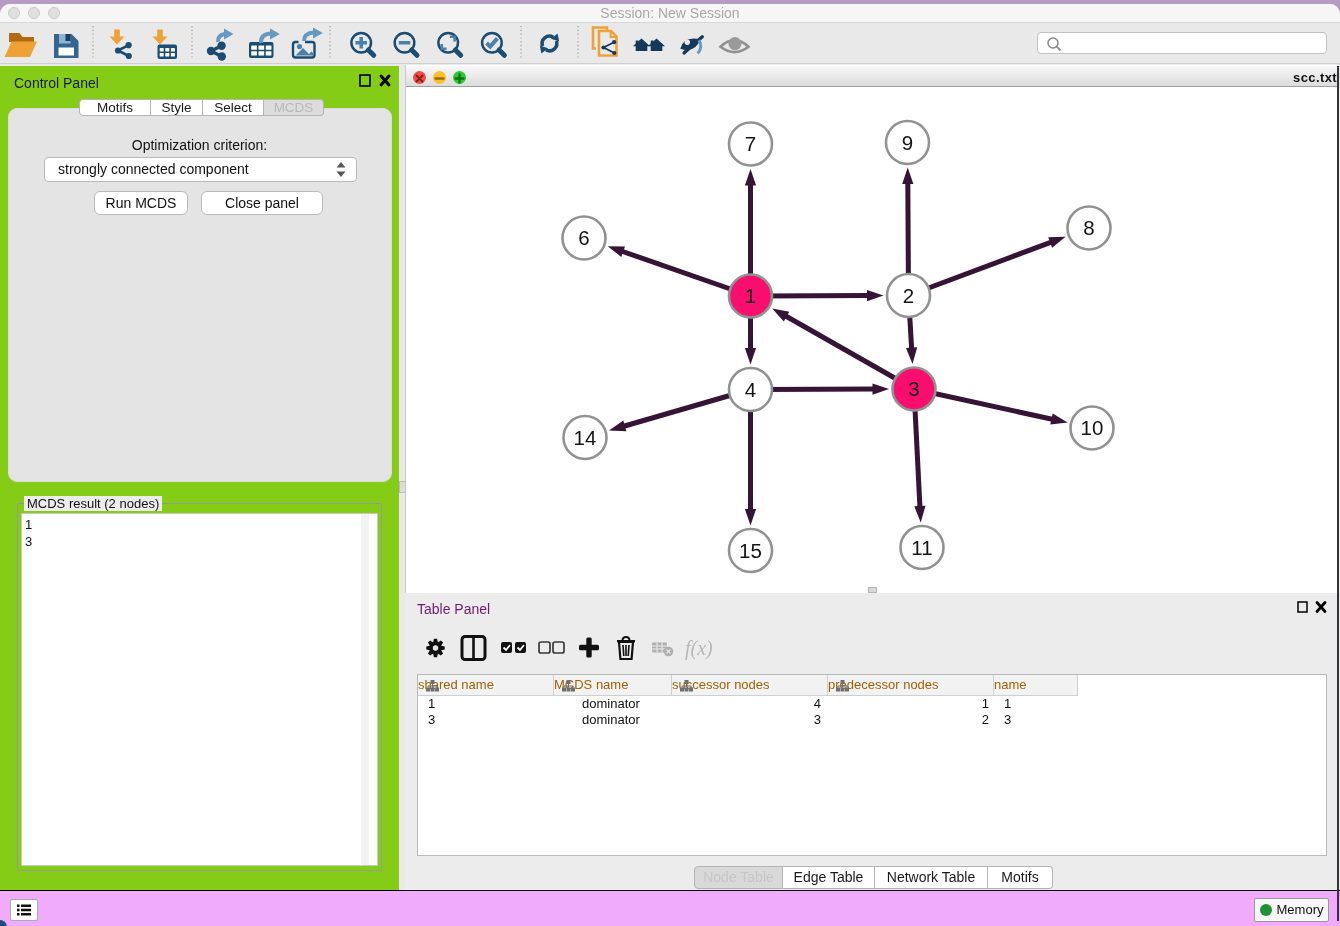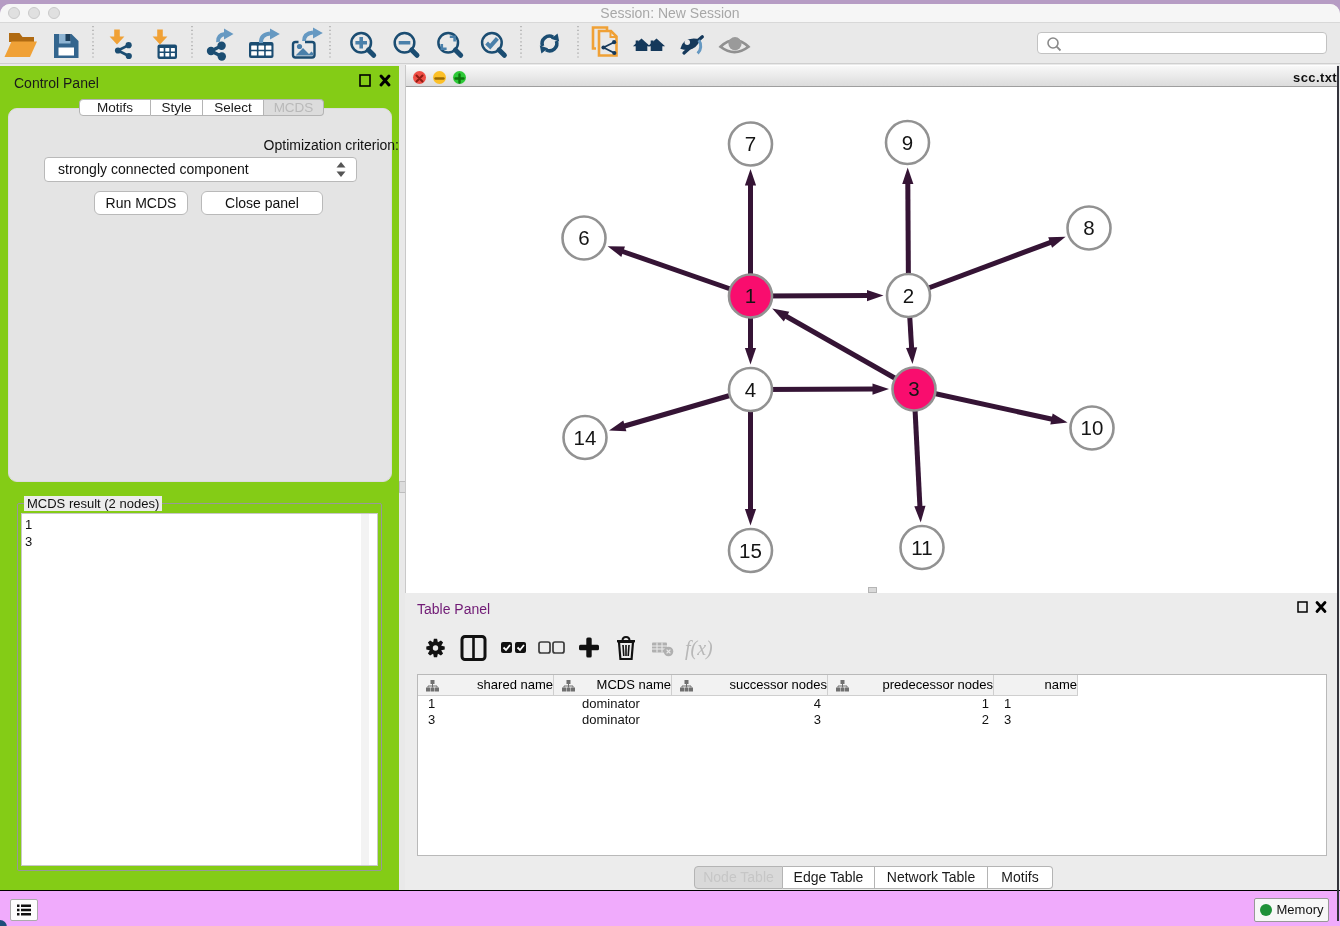--- a/index.html
+++ b/index.html
@@ -7,37 +7,37 @@
 #titlebar{position:absolute;left:0;top:0;width:1340px;height:19px;background:#f6f6f6;border-bottom:1px solid #d8d8d8}
 .tl{position:absolute;top:2.5px;width:12px;height:12px;border-radius:50%;background:#e0e0e0;border:1px solid #c9c9c9}
 #wtitle{position:absolute;top:1px;left:0;width:1340px;text-align:center;color:#a8a8a8;font-size:14px}
 #toolbar{position:absolute;left:0;top:19px;width:1340px;height:41px;background:#e9e9e9;border-bottom:1px solid #cfcfcf}
 #searchbox{position:absolute;left:1037px;top:9px;width:290px;height:22px;background:#fff;border:1px solid #c2c2c2;border-radius:4px}
 
 #cpanel{position:absolute;left:0;top:62px;width:399px;height:824px;background:#84cc16}
 #cp-title{position:absolute;left:14px;top:9px;font-size:14px;color:#1a1a1a}
 .tab{position:absolute;top:33px;height:17px;z-index:5;background:#fff;border:1px solid #b4b4b4;font-size:13.5px;color:#1a1a1a;text-align:center;line-height:16px}
 #innerpanel{position:absolute;left:8px;top:42px;width:384px;height:374px;background:#e4e4e4;border-radius:9px;border:1px solid #dcdcdc}
-#optlabel{position:absolute;left:0;top:71px;width:399px;text-align:right;font-size:14px;color:#111}
+#optlabel{position:absolute;left:0;top:71px;width:399px;text-align:center;font-size:14px;color:#111}
 #combo{position:absolute;left:44px;top:91px;width:313px;height:25px;background:#fff;border:1px solid #b9b9b9;border-radius:4px;font-size:14px;color:#111;line-height:23px;padding-left:13px}
 .btn{position:absolute;top:125px;height:24px;background:#fff;border:1px solid #b9b9b9;border-radius:6px;font-size:14px;color:#111;text-align:center;line-height:22px}
 #fieldset{position:absolute;left:17px;top:437px;width:365px;height:368px;border:1px solid #989898;border-radius:2px}
 #fslabel{position:absolute;left:6px;top:-8px;background:#ececec;padding:0 3px;font-size:13px;color:#111}
 #fswhite{position:absolute;left:3px;top:9px;width:357px;height:353px;background:#fff;border:1px solid #c8c8c8}
 #fsscroll{position:absolute;right:8px;top:0px;width:8px;height:351px;background:#f3f3f3}
 
 #netwin{position:absolute;left:405px;top:61px;width:932px;height:528px;background:#fff;border-left:1px solid #c9c9c9}
 #nettitle{position:absolute;left:0;top:0;width:100%;height:22px;background:linear-gradient(#f8f8f8,#dcdcdc);border-bottom:1px solid #9e9e9e;border-top:1px solid #fdfdfd}
 #netname{position:absolute;top:3.5px;width:100%;text-align:right;font-size:13px;font-weight:600;color:#111;letter-spacing:.4px}
 .tl2{position:absolute;top:4.5px;width:13px;height:13px;border-radius:50%}
 
 #tpanel{position:absolute;left:405px;top:589px;width:932px;height:302px;background:#ececec}
 #tp-title{position:absolute;left:12px;top:8px;font-size:14px;color:#701a75}
 #tbl{position:absolute;left:12px;top:81px;width:910px;height:182px;background:#fff;border:1px solid #b9b9b9}
-.hcell{position:absolute;top:0;height:21px;background:#f2f2f2;border-right:1px solid #cfcfcf;border-bottom:1px solid #cfcfcf;font-size:13px;color:#000000;text-align:right;line-height:20px}
+.hcell{position:absolute;top:0;height:21px;background:#f2f2f2;border-right:1px solid #cfcfcf;border-bottom:1px solid #cfcfcf;font-size:13px;color:#a16207;text-align:left;line-height:20px}
 .tcell{position:absolute;font-size:13px;color:#111;height:16px;line-height:16px}
 .btab{position:absolute;top:273px;height:23px;background:#fff;border:1px solid #b4b4b4;font-size:14px;color:#1a1a1a;text-align:center;line-height:21px}
 
 #statusbar{position:absolute;left:0;top:886px;width:1340px;height:52px;background:#f0abfc;border-top:1px solid #000000}
 #listbtn{position:absolute;left:10px;top:7.5px;width:28px;height:22px;background:#fdfdfd;border:1px solid #ababab;border-radius:2px}
 #membtn{position:absolute;left:1254px;top:6.5px;width:75px;height:24px;background:#f7f7f7;border:1px solid #989898;border-radius:2px;font-size:13px;color:#111;text-align:center;line-height:22px}
 </style></head>
 <body>
 <div id="win">
   <div id="titlebar">

